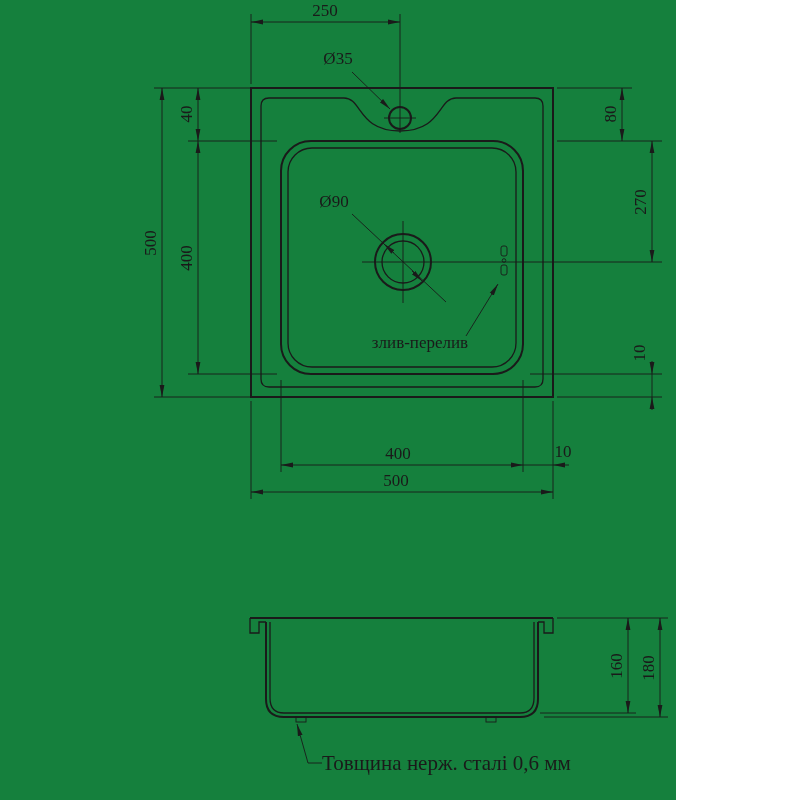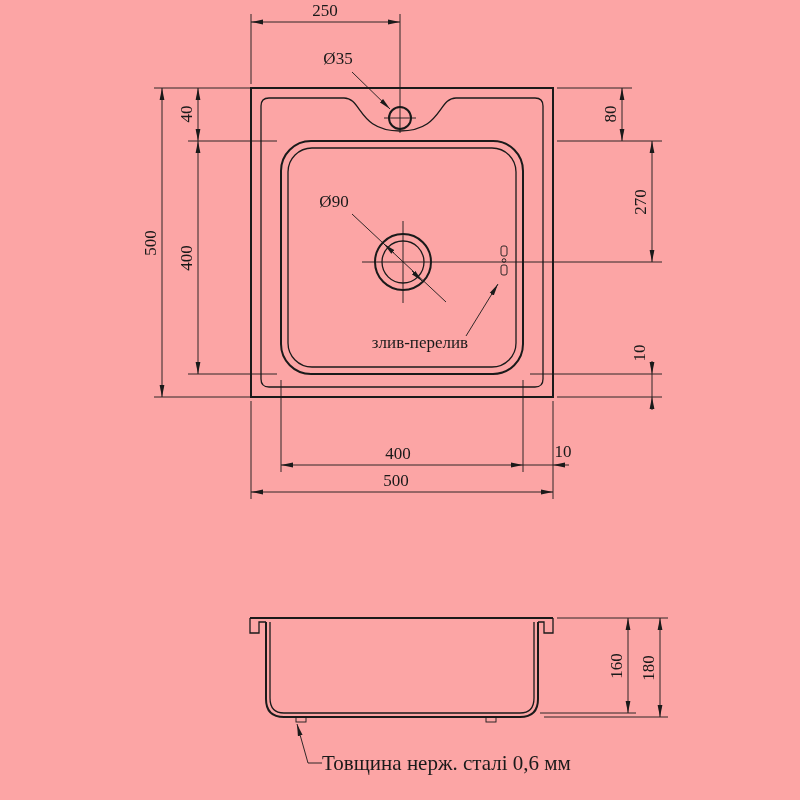--- a/index.html
+++ b/index.html
@@ -1,16 +1,16 @@
 <!DOCTYPE html>
 <html><head>
 <meta charset="utf-8">
 <style>
   html,body{margin:0;padding:0;background:#ffffff;}
-  .stage{position:relative;width:800px;height:800px;background:#fca5a5;overflow:hidden;}
+  .stage{position:relative;width:676px;height:800px;background:#15803d;overflow:hidden;}
   svg{display:block;}
   .outline{fill:none;stroke:#1a1a1a;stroke-width:2;}
   .med{fill:none;stroke:#1a1a1a;stroke-width:1.3;}
   .thin{fill:none;stroke:#1a1a1a;stroke-width:0.9;}
   .dim{fill:none;stroke:#1a1a1a;stroke-width:0.9;}
   text{fill:#1a1a1a;font-family:"Liberation Serif","DejaVu Serif",serif;font-size:17px;}
   text.note{font-size:21px;}
 </style>
 </head>
 <body>

